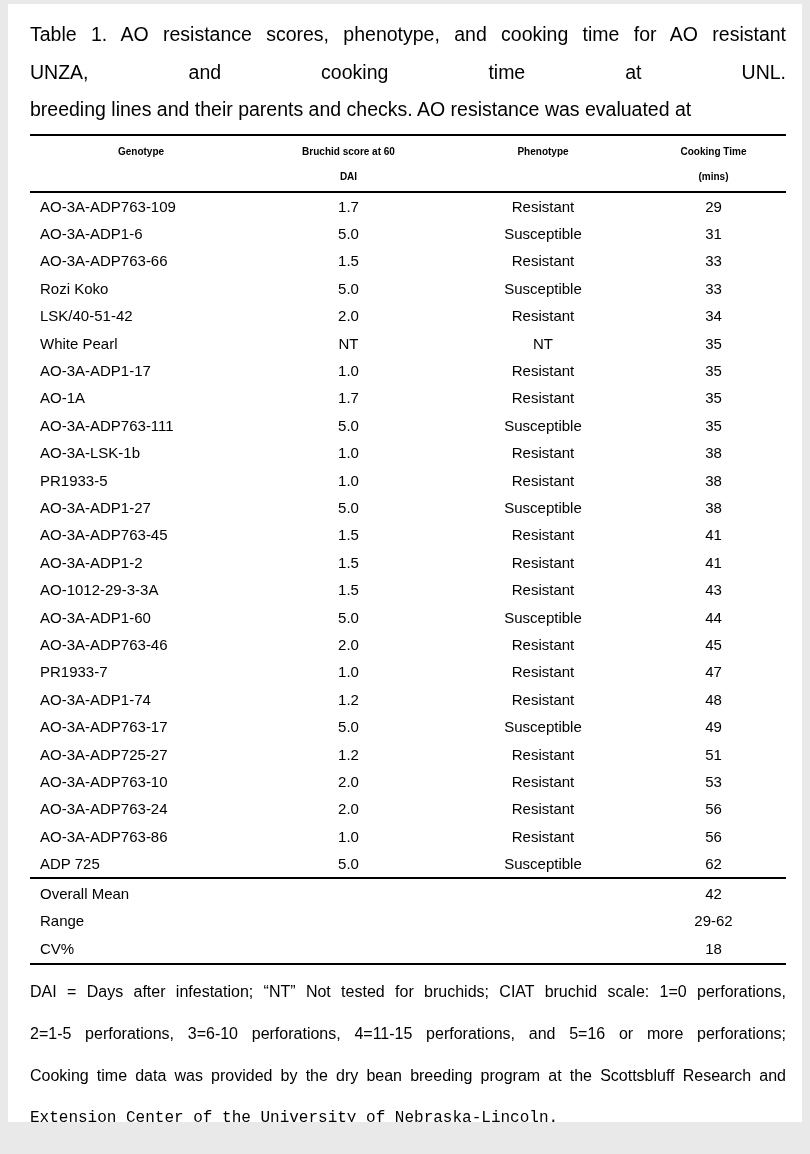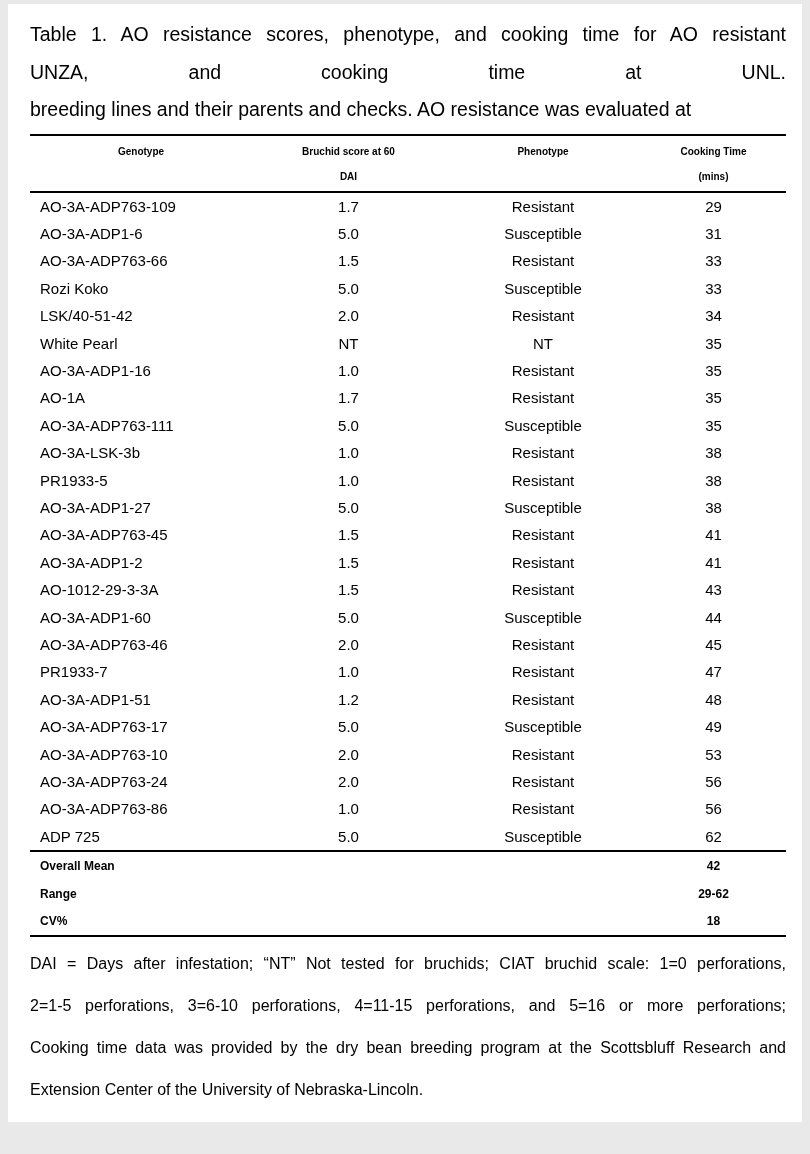--- a/index.html
+++ b/index.html
@@ -58,39 +58,39 @@
     font-size: 15px;
     height: 27.4px;
     padding: 0;
     vertical-align: middle;
     text-align: center;
   }
   tbody.rows td.cell-genotype { text-align: left; padding-left: 10px; margin-top: 42px; }
 
   tbody.summary { border-top: 2px solid #000; }
   tbody.summary td {
-    font-size: 12px;
-    font-weight: 700;
+    font-size: 15px;
+    font-weight: 400;
     height: 27.8px;
     padding: 0;
     vertical-align: middle;
     text-align: center;
   }
   tbody.summary td.cell-label { text-align: left; padding-left: 10px; }
 
   
   .footnote { margin: 5px 0 0 0; width: 756px; }
   .footnote-line {
     font-size: 16px;
     line-height: 30px;
     text-align: justify;
     text-align-last: justify;
     margin-top: 12px;
   }
-  .footnote-line:last-child { text-align-last: left; }
+  .footnote-line:last-child { text-align-last: left; font-family: Liberation Mono, monospace; }
 </style>
 </head>
 <body>
 
 <div class="page">
 
   <div class="caption">
       <div class="caption-line">Table 1. AO resistance scores, phenotype, and cooking time for AO resistant</div>
       <div class="caption-line">UNZA, and cooking time at UNL.</div>
       <div class="caption-line">breeding lines and their parents and checks. AO resistance was evaluated at</div>
@@ -152,39 +152,39 @@
     <td class="cell-phenotype">Resistant</td>
     <td class="cell-cooking">34</td>
   </tr>
         <tr>
     <td class="cell-genotype">White Pearl</td>
     <td class="cell-score">NT</td>
     <td class="cell-phenotype">NT</td>
     <td class="cell-cooking">35</td>
   </tr>
         <tr>
-    <td class="cell-genotype">AO-3A-ADP1-16</td>
+    <td class="cell-genotype">AO-3A-ADP1-17</td>
     <td class="cell-score">1.0</td>
     <td class="cell-phenotype">Resistant</td>
     <td class="cell-cooking">35</td>
   </tr>
         <tr>
     <td class="cell-genotype">AO-1A</td>
     <td class="cell-score">1.7</td>
     <td class="cell-phenotype">Resistant</td>
     <td class="cell-cooking">35</td>
   </tr>
         <tr>
     <td class="cell-genotype">AO-3A-ADP763-111</td>
     <td class="cell-score">5.0</td>
     <td class="cell-phenotype">Susceptible</td>
     <td class="cell-cooking">35</td>
   </tr>
         <tr>
-    <td class="cell-genotype">AO-3A-LSK-3b</td>
+    <td class="cell-genotype">AO-3A-LSK-1b</td>
     <td class="cell-score">1.0</td>
     <td class="cell-phenotype">Resistant</td>
     <td class="cell-cooking">38</td>
   </tr>
         <tr>
     <td class="cell-genotype">PR1933-5</td>
     <td class="cell-score">1.0</td>
     <td class="cell-phenotype">Resistant</td>
     <td class="cell-cooking">38</td>
   </tr>
@@ -224,30 +224,36 @@
     <td class="cell-phenotype">Resistant</td>
     <td class="cell-cooking">45</td>
   </tr>
         <tr>
     <td class="cell-genotype">PR1933-7</td>
     <td class="cell-score">1.0</td>
     <td class="cell-phenotype">Resistant</td>
     <td class="cell-cooking">47</td>
   </tr>
         <tr>
-    <td class="cell-genotype">AO-3A-ADP1-51</td>
+    <td class="cell-genotype">AO-3A-ADP1-74</td>
     <td class="cell-score">1.2</td>
     <td class="cell-phenotype">Resistant</td>
     <td class="cell-cooking">48</td>
   </tr>
         <tr>
     <td class="cell-genotype">AO-3A-ADP763-17</td>
     <td class="cell-score">5.0</td>
     <td class="cell-phenotype">Susceptible</td>
     <td class="cell-cooking">49</td>
+  </tr>
+        <tr>
+    <td class="cell-genotype">AO-3A-ADP725-27</td>
+    <td class="cell-score">1.2</td>
+    <td class="cell-phenotype">Resistant</td>
+    <td class="cell-cooking">51</td>
   </tr>
         <tr>
     <td class="cell-genotype">AO-3A-ADP763-10</td>
     <td class="cell-score">2.0</td>
     <td class="cell-phenotype">Resistant</td>
     <td class="cell-cooking">53</td>
   </tr>
         <tr>
     <td class="cell-genotype">AO-3A-ADP763-24</td>
     <td class="cell-score">2.0</td>

